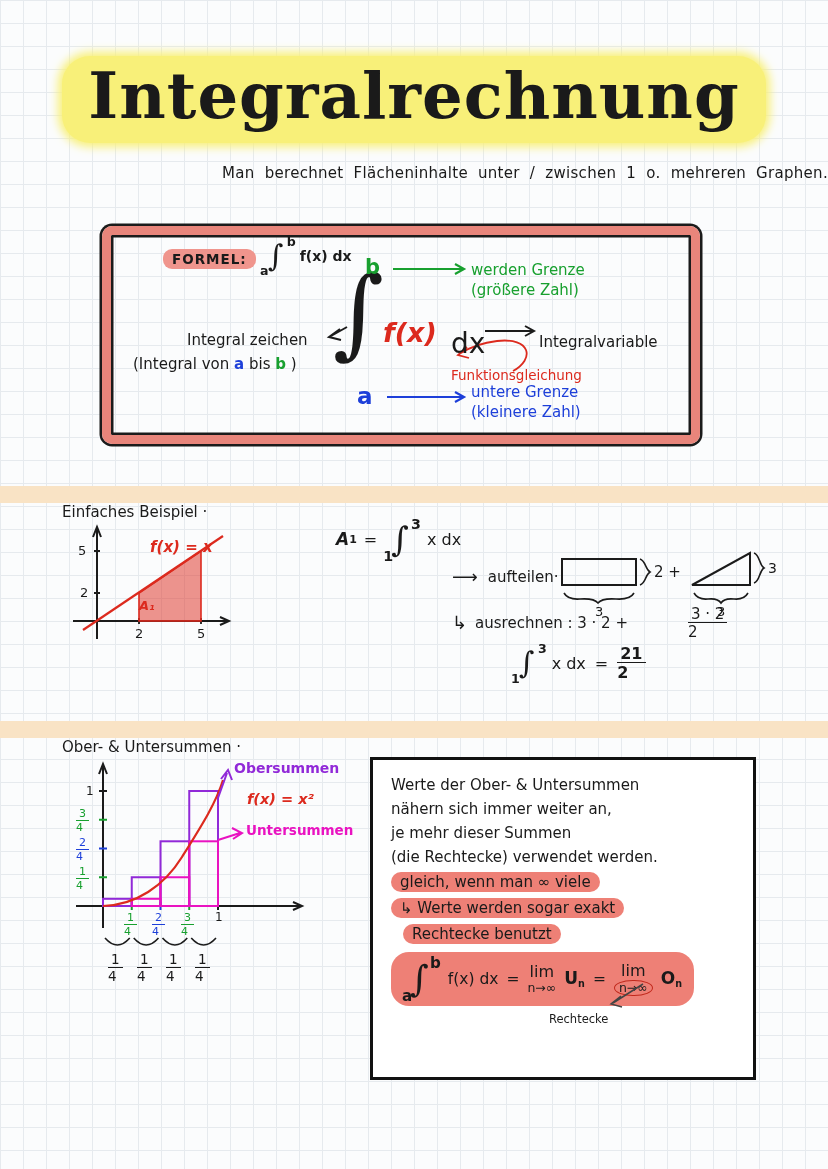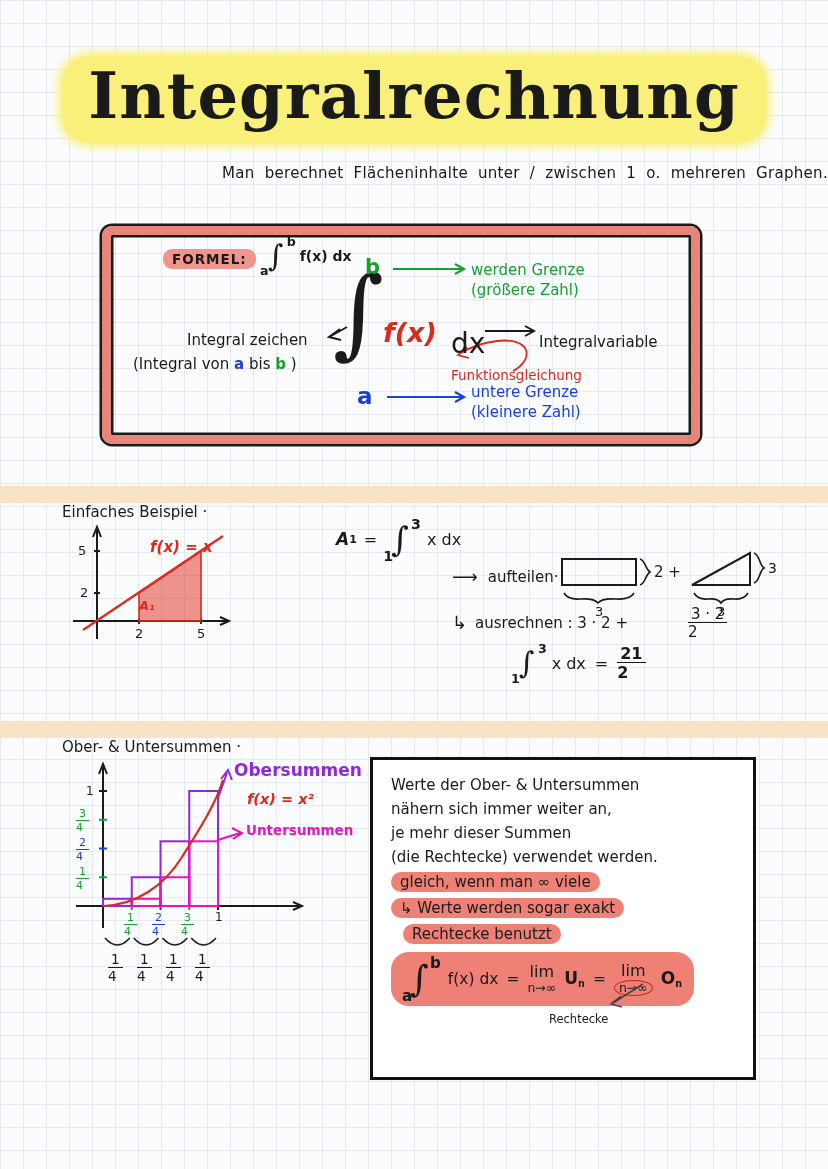--- a/index.html
+++ b/index.html
@@ -221,21 +221,21 @@
       <span class="fd">4</span>
     </span>
   <span class="lbl frac" style="left:166px;top:952px;font-size:13.5px">
       <span class="fn">1</span>
       <span class="fd">4</span>
     </span>
   <span class="lbl frac" style="left:195px;top:952px;font-size:13.5px">
       <span class="fn">1</span>
       <span class="fd">4</span>
     </span>
-  <span class="lbl purple" style="left:234px;top:760px;font-size:17px;font-weight:700">Obersummen</span>
+  <span class="lbl purple" style="left:234px;top:760px;font-size:14px;font-weight:700">Obersummen</span>
   <span class="lbl red" style="left:247px;top:791px;font-size:14.5px;font-weight:700;font-style:italic">f(x) = x²</span>
   <span class="lbl magenta" style="left:246px;top:822px;font-size:13.5px;font-weight:700">Untersummen</span>
 
   <div class="sum-box" style="position:absolute">
     <p>Werte der  Ober- &amp; Untersummen</p>
     <p>nähern sich immer weiter an,</p>
     <p>je mehr dieser Summen</p>
     <p>(die Rechtecke) verwendet werden.</p>
     <div class="hl-line"><span class="hl-red">gleich, wenn man ∞ viele</span></div>
     <div class="hl-line"><span class="hl-red">↳ Werte werden sogar exakt</span></div>

